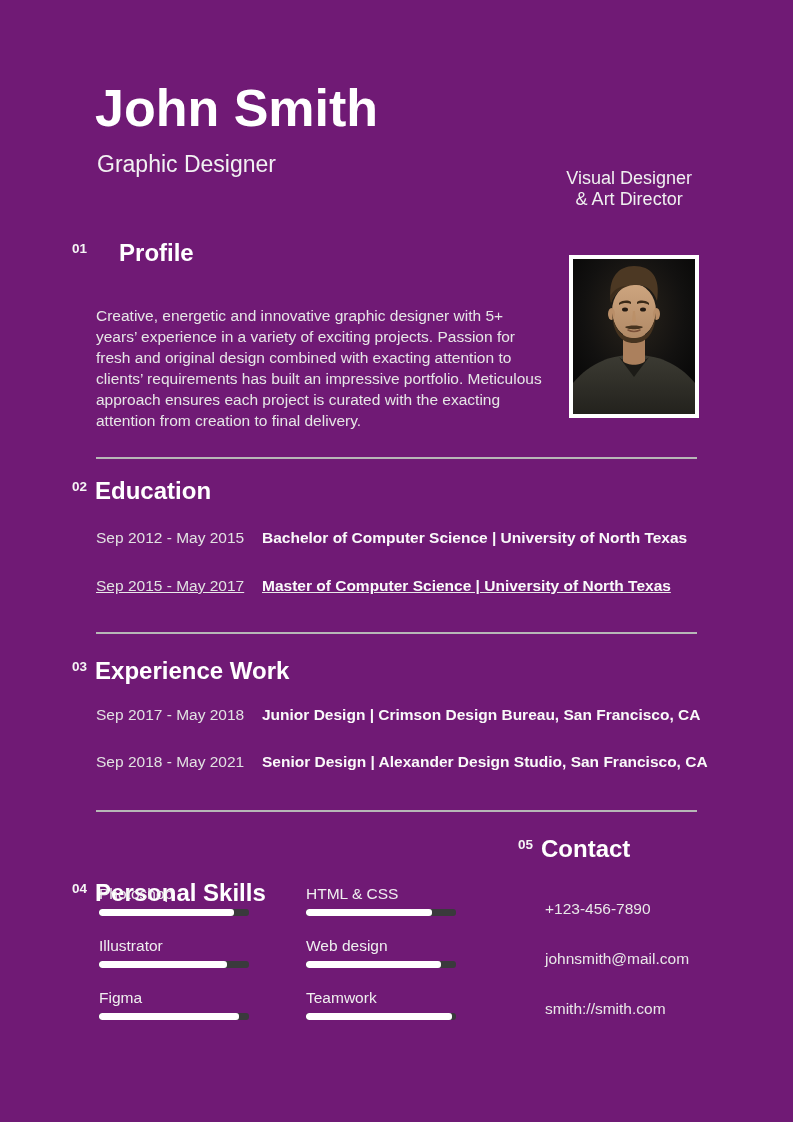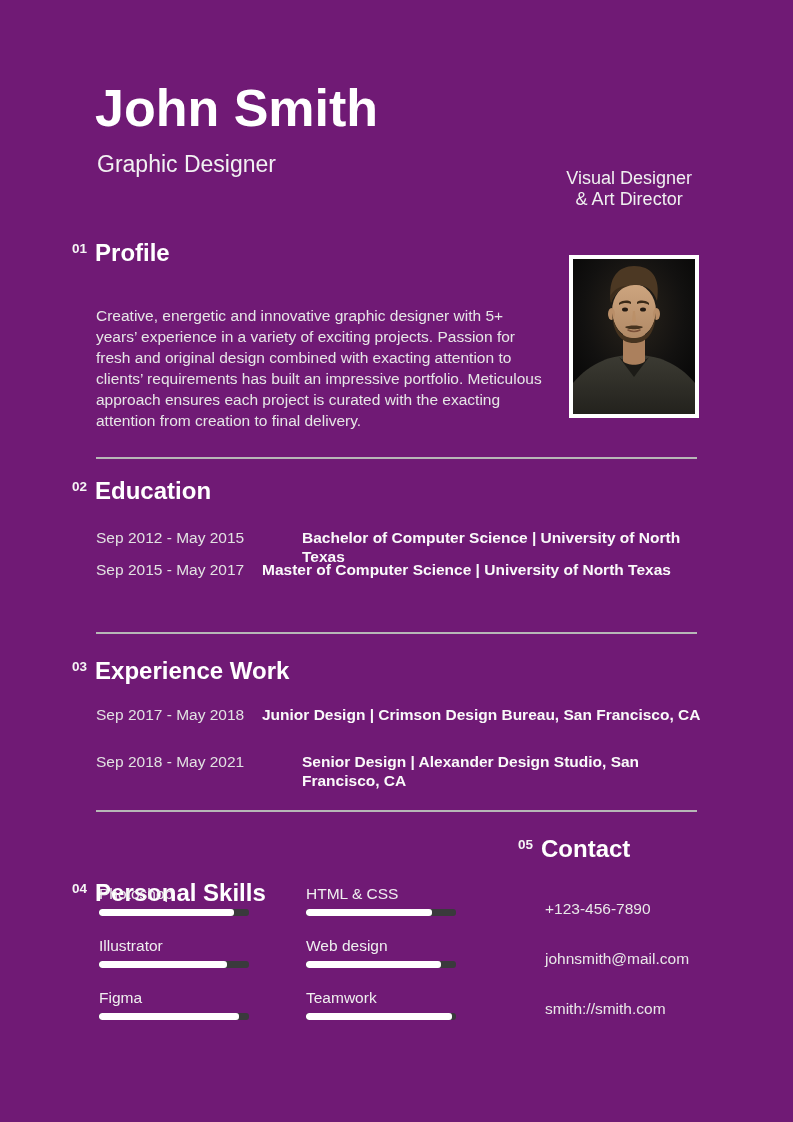--- a/index.html
+++ b/index.html
@@ -106,21 +106,21 @@
 
 <div class="page">
 
   <h1 class="name">John Smith</h1>
   <div class="role">Graphic Designer</div>
   <div class="tagline">
     <div>Visual Designer</div>
     <div>&amp; Art Director</div>
   </div>
 
-  <div class="sec-head" style="left:72px; top:240px;">
+  <div class="sec-head" style="left:72px; top:240px;gap:24px;">
     <span class="sec-num">01</span>
     <h2 class="sec-title">Profile</h2>
   </div>
   <p class="profile-text">Creative, energetic and innovative graphic designer with 5+ years’ experience in a variety of exciting projects. Passion for fresh and original design combined with exacting attention to clients’ requirements has built an impressive portfolio. Meticulous approach ensures each project is curated with the exacting attention from creation to final delivery.</p>
 
   <div class="photo-frame">
     <svg viewBox="0 0 122 155" preserveAspectRatio="xMidYMid slice">
       <defs>
         <radialGradient id="bgG" cx="50%" cy="35%" r="75%">
           <stop offset="0%" stop-color="#2a241c"></stop>
@@ -164,40 +164,40 @@
       <path d="M55,71 C59,73 63,73 67,71" stroke="#7a5038" stroke-width="1.5" fill="none" stroke-linecap="round"></path>
     </svg>
   </div>
 
   <hr class="divider divider-1">
 
   <div class="sec-head" style="left:72px; top:478px;">
     <span class="sec-num">02</span>
     <h2 class="sec-title">Education</h2>
   </div>
-  <div class="row" style="top:528px;gap:40px;">
+  <div class="row" style="top:528px;">
     <span class="row-date">Sep 2012 - May 2015</span>
     <span class="row-desc">Bachelor of Computer Science | University of North Texas</span>
   </div>
-  <div class="row" style="top:560px;">
+  <div class="row" style="top:576px;text-decoration:underline;">
     <span class="row-date">Sep 2015 - May 2017</span>
     <span class="row-desc">Master of Computer Science | University of North Texas</span>
   </div>
 
   <hr class="divider divider-2">
 
   <div class="sec-head" style="left:72px; top:658px;">
     <span class="sec-num">03</span>
     <h2 class="sec-title">Experience Work</h2>
   </div>
   <div class="row" style="top:705px;">
     <span class="row-date">Sep 2017 - May 2018</span>
     <span class="row-desc">Junior Design | Crimson Design Bureau, San Francisco, CA</span>
   </div>
-  <div class="row" style="top:752px;gap:40px;">
+  <div class="row" style="top:752px;">
     <span class="row-date">Sep 2018 - May 2021</span>
     <span class="row-desc">Senior Design | Alexander Design Studio, San Francisco, CA</span>
   </div>
 
   <hr class="divider divider-3">
 
   <div class="sec-head" style="left:72px; top:880px;">
     <span class="sec-num">04</span>
     <h2 class="sec-title">Personal Skills</h2>
   </div>

